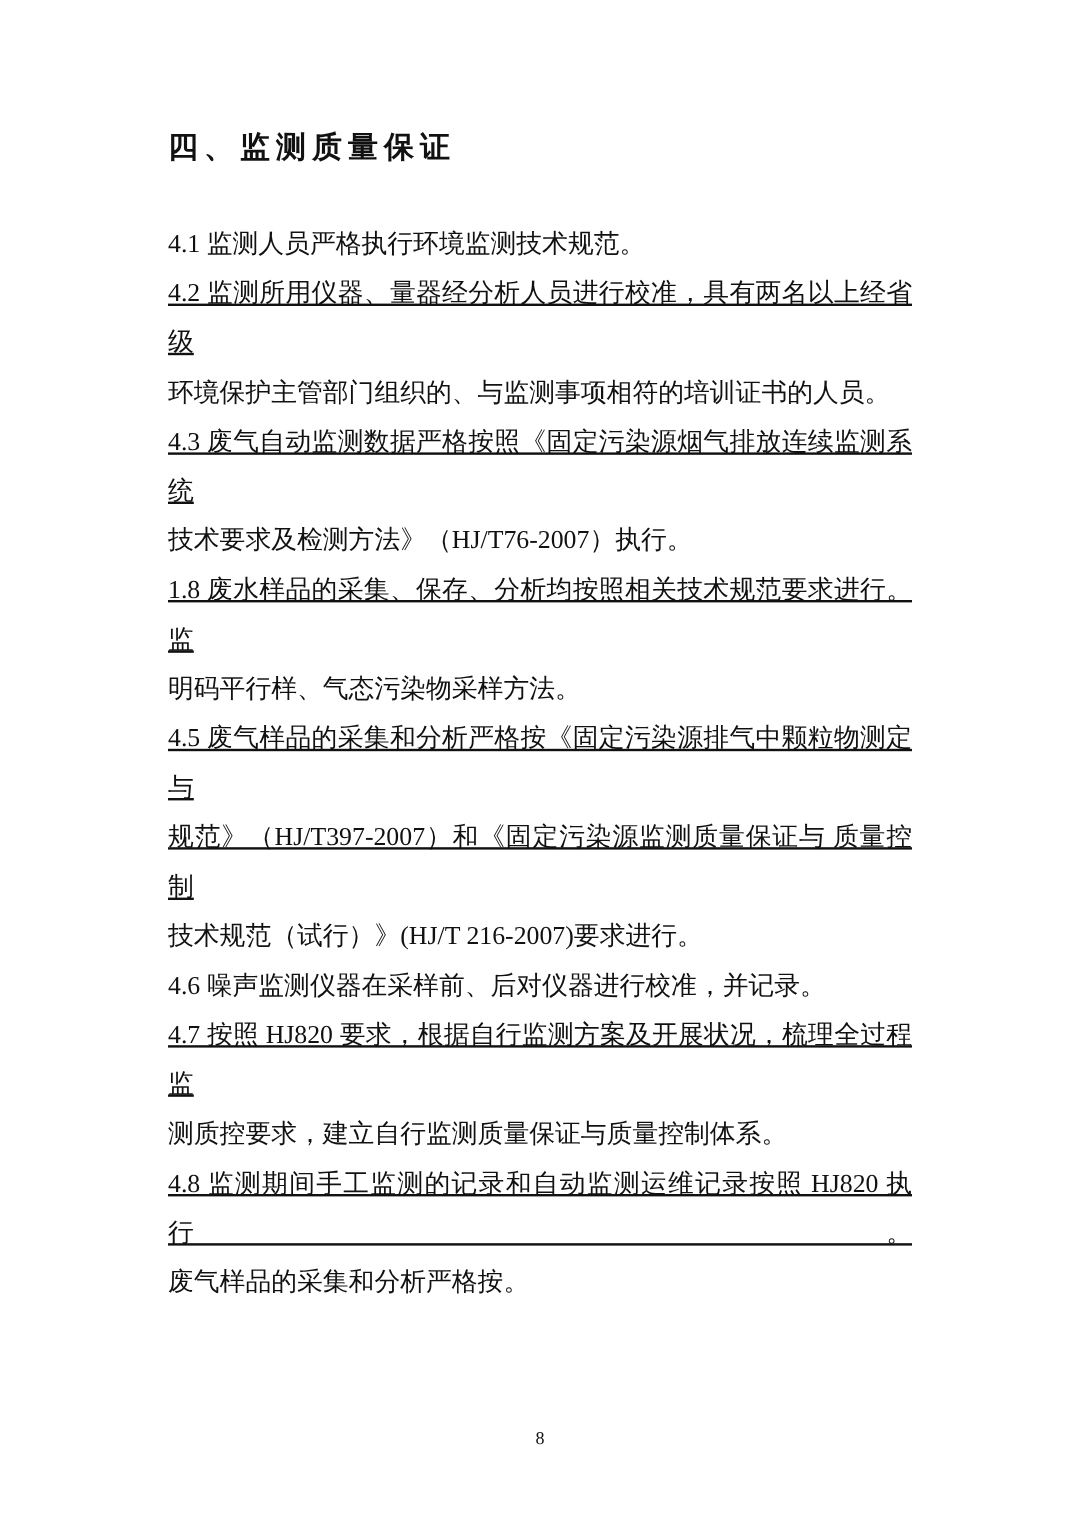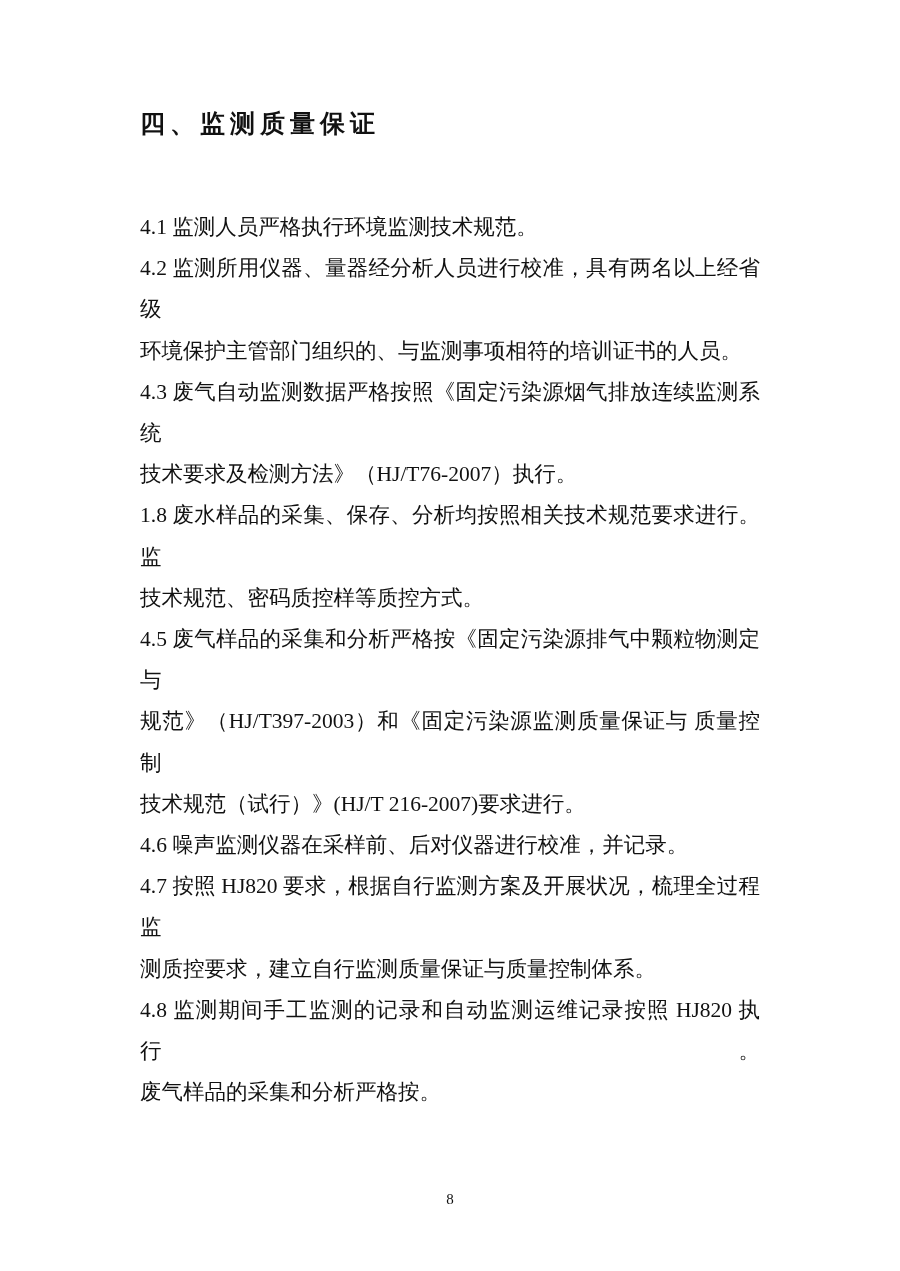--- a/index.html
+++ b/index.html
@@ -21,33 +21,34 @@
     width: 620px;
   }
   .doc-title {
     font-size: 25px;
     font-weight: bold;
     letter-spacing: 5px;
     line-height: 27px;
     white-space: nowrap;
   }
   .body-text {
-    margin-top: 70px;
+    margin-top: 46px;
     font-size: 21.5px;
     line-height: 41.2px;
   }
   .para { margin: 0; }
   .line {
     width: 620px;
     text-align: justify;
     text-align-last: left;
     white-space: normal;
   }
   .line.full {
     text-align-last: justify;
+    text-decoration: underline;
   }
   .page-footer {
     position: absolute;
     left: 0;
     top: 1190px;
     width: 900px;
     text-align: center;
     font-size: 15px;
     line-height: 18px;
     color: #111111;
@@ -72,26 +73,26 @@
         <div class="line">环境保护主管部门组织的、与监测事项相符的培训证书的人员。</div>
       </div>
 
       <div class="para">
         <div class="line full">4.3 废气自动监测数据严格按照《固定污染源烟气排放连续监测系统</div>
         <div class="line">技术要求及检测方法》（HJ/T76-2007）执行。</div>
       </div>
 
       <div class="para">
         <div class="line full">1.8 废水样品的采集、保存、分析均按照相关技术规范要求进行。监</div>
-        <div class="line">技术规范、密码质控样等质控方式。</div>
+        <div class="line">明码平行样、气态污染物采样方法。</div>
       </div>
 
       <div class="para">
         <div class="line full">4.5 废气样品的采集和分析严格按《固定污染源排气中颗粒物测定与</div>
-        <div class="line full">规范》（HJ/T397-2003）和《固定污染源监测质量保证与 质量控制</div>
+        <div class="line full">规范》（HJ/T397-2007）和《固定污染源监测质量保证与 质量控制</div>
         <div class="line">技术规范（试行）》(HJ/T 216-2007)要求进行。</div>
       </div>
 
       <div class="para">
         <div class="line">4.6 噪声监测仪器在采样前、后对仪器进行校准，并记录。</div>
       </div>
 
       <div class="para">
         <div class="line full">4.7 按照 HJ820 要求，根据自行监测方案及开展状况，梳理全过程监</div>
         <div class="line">测质控要求，建立自行监测质量保证与质量控制体系。</div>

